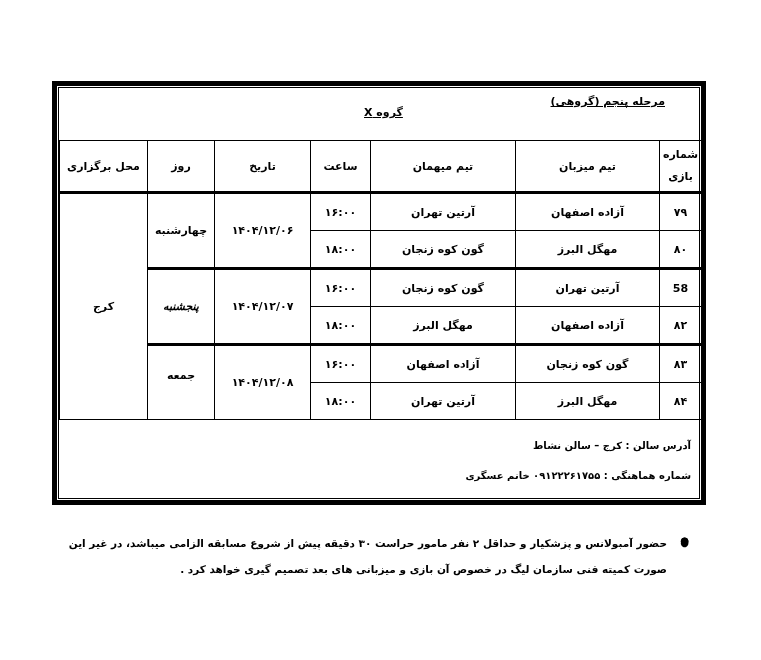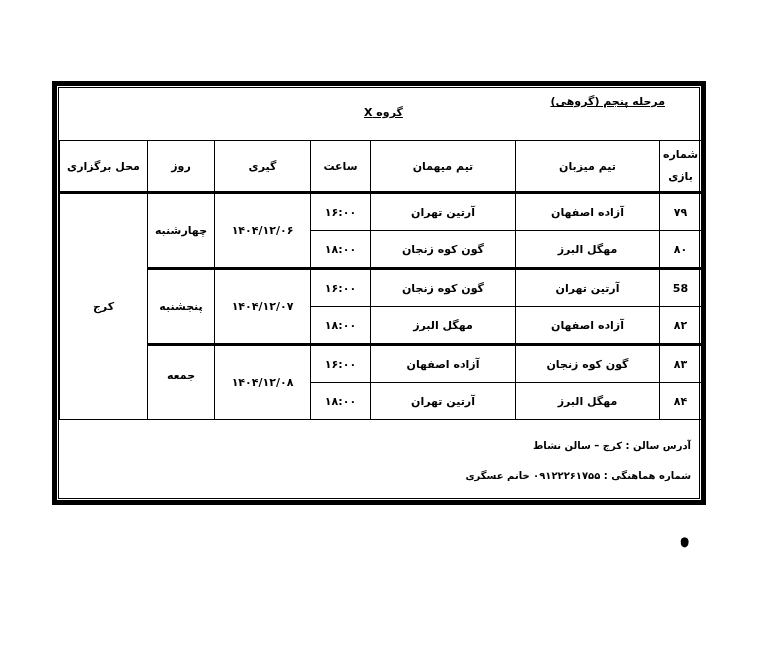--- a/index.html
+++ b/index.html
@@ -60,21 +60,21 @@
       </colgroup>
       <tbody>
           <tr class="head">
         <th class="num-head">
           <span>شماره</span><br>
           <span>بازی</span>
         </th>
         <th>تیم میزبان</th>
         <th>تیم میهمان</th>
         <th>ساعت</th>
-        <th>گیری</th>
+        <th>تاریخ</th>
         <th>روز</th>
         <th>محل برگزاری</th>
       </tr>
 
       <tr>
         <td>۷۹</td>
         <td>آزاده اصفهان</td>
         <td>آرتین تهران</td>
         <td>۱۶:۰۰</td>
         <td rowspan="2" style="border-bottom:3px solid #000;">۱۴۰۴/۱۲/۰۶</td>
@@ -87,21 +87,21 @@
         <td>گون کوه زنجان</td>
         <td>۱۸:۰۰</td>
       </tr>
 
       <tr>
         <td>58</td>
         <td>آرتین تهران</td>
         <td>گون کوه زنجان</td>
         <td>۱۶:۰۰</td>
         <td rowspan="2" style="border-bottom:3px solid #000;">۱۴۰۴/۱۲/۰۷</td>
-        <td rowspan="2" style="border-bottom:3px solid #000;">پنجشنبه</td>
+        <td rowspan="2" style="border-bottom:3px solid #000;font-style:italic;">پنجشنبه</td>
       </tr>
       <tr class="grp-end">
         <td>۸۲</td>
         <td>آزاده اصفهان</td>
         <td>مهگل البرز</td>
         <td>۱۸:۰۰</td>
       </tr>
 
       <tr>
         <td>۸۳</td>
@@ -129,14 +129,15 @@
 
 <ul class="notes">
   <li>
     <span class="bullet">●</span>
   </li>
   <li>
     <span class="bullet">●</span>
   </li>
   <li style="line-height:26px;">
     <span class="bullet">●</span>
+    <span>حضور آمبولانس و پزشکیار و حداقل ۲ نفر مامور حراست ۳۰ دقیقه پیش از شروع مسابقه الزامی میباشد، در غیر این صورت کمیته فنی سازمان لیگ در خصوص آن بازی و میزبانی های بعد تصمیم گیری خواهد کرد .</span>
   </li>
 </ul>
 
 </body></html>

